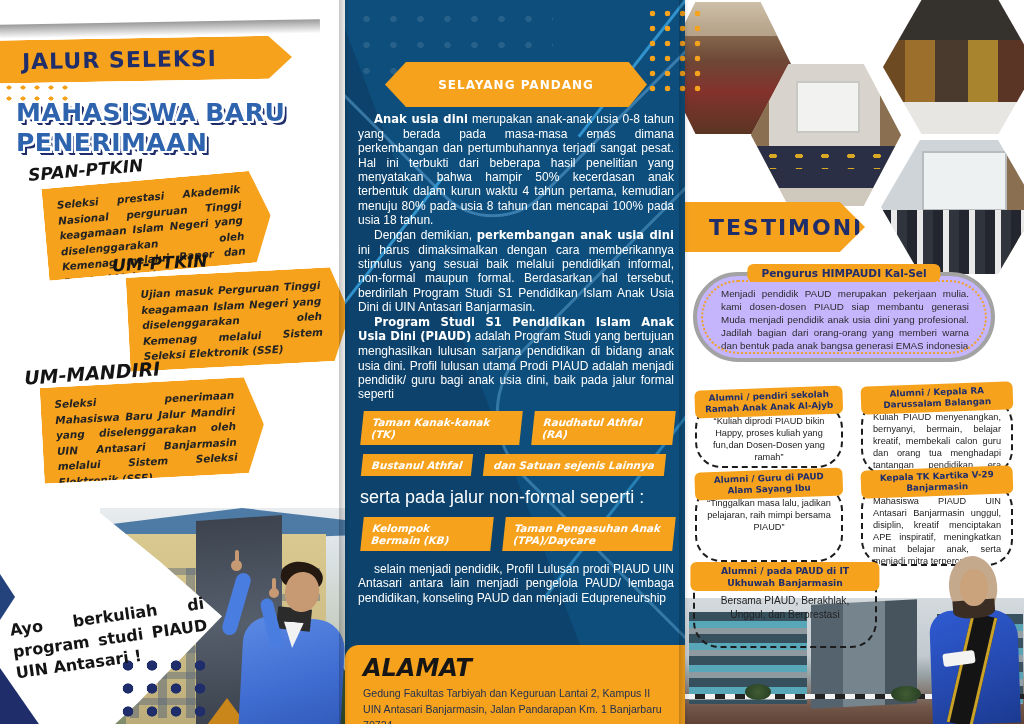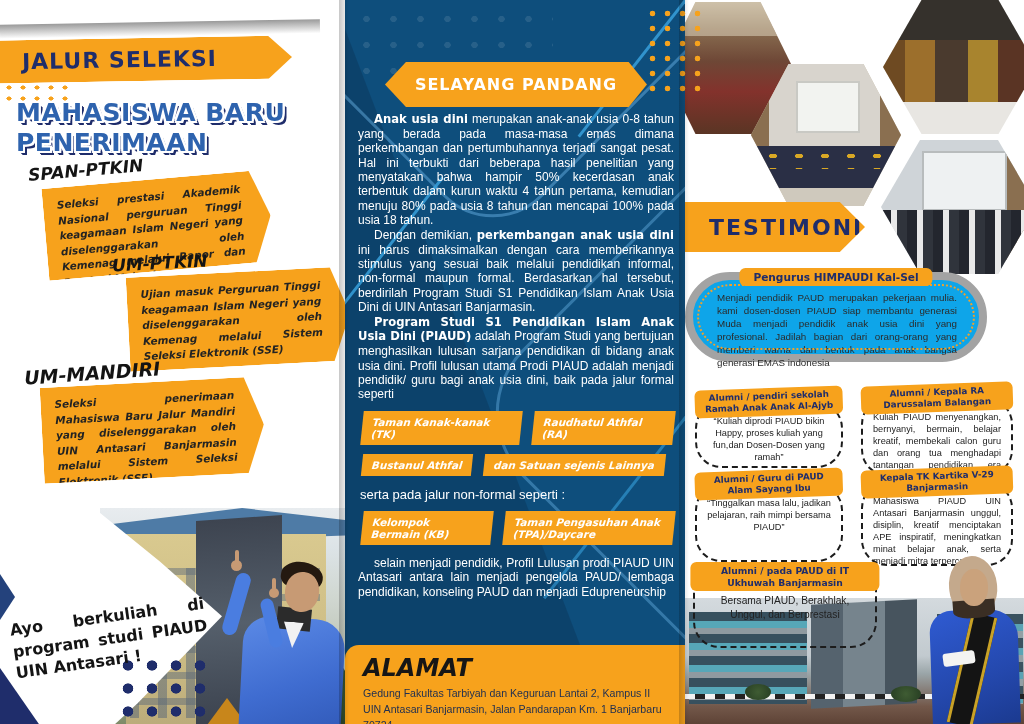--- a/index.html
+++ b/index.html
@@ -85,30 +85,30 @@
       background-image:radial-gradient(rgba(255,255,255,.10) 3px,rgba(0,0,0,0) 3.5px);background-size:27px 26px;}
   .arc1{left:-70px;top:-280px;width:430px;height:430px;border:3px solid rgba(110,185,235,.45);border-radius:70px;transform:rotate(45deg);}
   .arc2{left:210px;top:180px;width:460px;height:460px;border:3px solid rgba(110,185,235,.40);border-radius:90px;transform:rotate(45deg);}
   .stripe{width:3px;background:#37a0dc;opacity:.85;}
   .st1{left:16px;top:150px;height:260px;transform:rotate(38deg);}
   .st2{left:300px;top:-60px;height:220px;transform:rotate(38deg);}
   .st3{left:290px;top:330px;height:300px;transform:rotate(38deg);opacity:.6;}
   .banner-selayang{left:40px;top:62px;width:262px;height:45px;background:#F7A21C;
       clip-path:polygon(8% 0,93% 0,100% 50%,93% 100%,8% 100%,0 50%);
       display:flex;align-items:center;justify-content:center;}
-  .banner-selayang span{font-family:"DejaVu Sans",sans-serif;font-weight:800;font-size:16px;
+  .banner-selayang span{font-family:"DejaVu Sans",sans-serif;font-weight:800;font-size:12px;
       letter-spacing:1px;color:#ffffff;}
   .mid-content{left:13px;top:112px;width:316px;color:#fff;}
   .mid-content p{margin:0;font-size:12px;line-height:1.2;text-align:justify;text-indent:16px;
       font-family:"Liberation Sans",sans-serif;}
   .mid-content p b{font-family:"DejaVu Sans",sans-serif;font-size:11.6px;}
   .tag-row{display:flex;gap:12px;margin:9px 0 0 4px;}
   .tag{background:#F7A21C;transform:skewX(-6deg);padding:5px 10px;
       font-family:"DejaVu Sans",sans-serif;font-style:italic;font-weight:700;font-size:10.4px;color:#fff;}
-  .nonformal{margin:11px 0 2px 2px;font-size:13px;color:#fff;}
+  .nonformal{margin:11px 0 2px 2px;font-size:18px;color:#fff;}
   .p4{margin-top:11px !important;}
   .alamat{left:0;top:645px;width:340px;height:79px;background:#F7A21C;border-top-left-radius:14px;
       box-sizing:border-box;padding:9px 18px;}
   .alamat-title{font-family:"DejaVu Sans",sans-serif;font-style:italic;font-weight:800;
       font-size:24px;color:#161616;margin:0 0 4px 0;}
   .alamat-line{font-size:10.6px;color:#233150;line-height:1.5;margin:0;}
 
   
   .panel-right{left:685px;top:0;width:339px;height:724px;background:#fff;overflow:hidden;}
   .hex{clip-path:polygon(25% 0,75% 0,100% 50%,75% 100%,25% 100%,0 50%);overflow:hidden;}
@@ -128,21 +128,21 @@
       background:linear-gradient(90deg,#6e4a22 0 14%,#9c6f2c 14% 34%,#4a3a2e 34% 55%,#a8842e 55% 75%,#5a3424 75% 100%);}
   .hex4{left:196px;top:140px;width:156px;height:134px;background:#cfd4d8;}
   .hex4-screen{left:26%;top:8%;width:52%;height:42%;background:#eef1f2;border:2px solid #b8bcbd;}
   .hex4-wood{left:80%;top:0;width:20%;height:100%;background:#8a6f50;}
   .hex4-crowd{left:0;top:52%;width:100%;height:48%;
       background:repeating-linear-gradient(90deg,#23262e 0 10px,#e9e9e9 10px 16px,#30343c 16px 26px);}
   .banner-testimoni{left:0;top:202px;width:180px;height:50px;background:#F7A21C;
       clip-path:polygon(0 0,86% 0,100% 50%,86% 100%,0 100%);display:flex;align-items:center;}
   .banner-testimoni span{font-family:"DejaVu Sans",sans-serif;font-weight:800;font-size:22px;
       letter-spacing:2px;color:#1f2d6b;padding-left:24px;}
-  .card-main{left:0;top:272px;width:302px;height:90px;background:#0ea5e9;border:8px solid #a3a3a3;
+  .card-main{left:8px;top:272px;width:302px;height:90px;background:#c4b5fd;border:4px solid #a3a3a3;
       border-radius:46px;box-sizing:border-box;}
   .card-main-dotted{left:4px;top:4px;right:4px;bottom:4px;border:2px dotted #f0a12c;border-radius:40px;}
   .pill{position:absolute;background:#F7A21C;border-radius:6px;color:#1f2d6b;
       font-family:"DejaVu Sans",sans-serif;font-weight:800;text-align:center;}
   .pill-main{top:-12px;left:50%;transform:translateX(-50%);white-space:nowrap;
       font-size:10.6px;padding:3px 14px;}
   .card-main-text{padding:12px 22px 4px 24px;font-size:9.8px;color:#2b2b2b;line-height:1.32;text-align:justify;}
   .tcard{position:absolute;border:2.5px dashed #1c1c1c;border-radius:26px;box-sizing:border-box;
       padding:12px 10px 4px;background:rgba(255,255,255,.0);}
   .tcard .pill{top:-16px;left:50%;transform:translateX(-50%) rotate(-2deg);font-size:8.8px;

